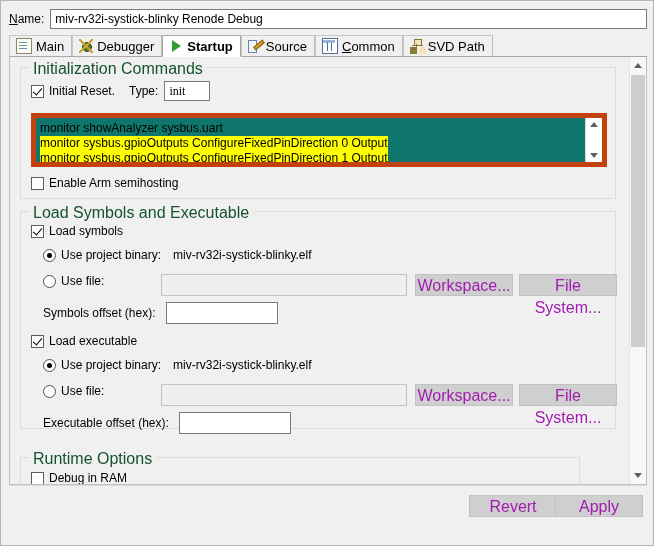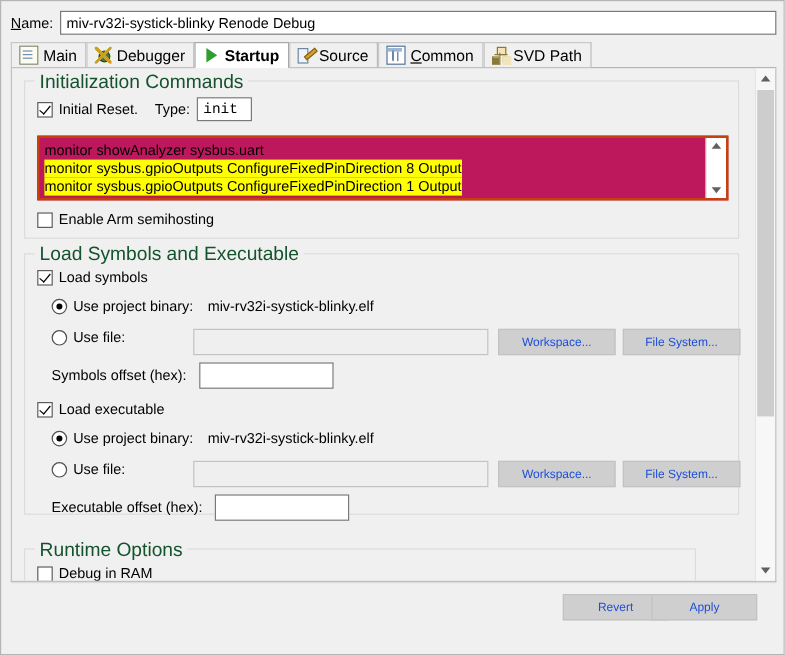--- a/index.html
+++ b/index.html
@@ -211,50 +211,50 @@
     background: #000;
     border-radius: 50%;
   }
 
   .ctl-row { display: flex; align-items: center; }
   .lbl { font-size: 12px; white-space: nowrap; }
 
   .txt {
     border: 1px solid #7a7a7a;
     background: #ffffff;
-    font-family: Liberation Mono, monospace;
+    font-family: Liberation Serif, serif;
     font-size: 12px;
     padding: 0 4px;
     box-sizing: border-box;
     color: #000;
     outline: none;
   }
   .txt.disabled {
     background: #efefef;
     border: 1px solid #c3c3c3;
     color: #9a9a9a;
   }
 
   .btn {
     background: #cfcfcf;
     border: 1px solid #c2c2c2;
     font-family: "Liberation Sans", sans-serif;
-    font-size: 10px;
-    color: #1d4ed8;
+    font-size: 16px;
+    color: #a21caf;
     box-sizing: border-box;
     text-align: center;
     line-height: 22px;
     height: 22px;
   }
 
   
   .cmdbox {
     position: absolute;
-    background: #be185d;
-    border: 2px solid #c2410c;
+    background: #0f766e;
+    border: 5px solid #c2410c;
     box-sizing: border-box;
     overflow: hidden;
   }
   .cmdlines {
     position: absolute;
     left: 0; top: 0; right: 17px; bottom: 0;
     padding: 3px 0 0 4px;
   }
   .cmdline {
     font-family: "Liberation Sans", sans-serif;
@@ -309,21 +309,21 @@
   
   .footer {
     position: absolute;
     left: 8px; top: 484px;
     width: 638px; height: 54px;
   }
   .footer .sep {
     position: absolute; left: 0; top: 0; width: 100%; height: 1px; background: #dcdcdc;
   }
   #btn-revert { position: absolute; right: 90px; top: 10px; width: 88px; }
-  #btn-apply  { position: absolute; right: 16px;  top: 10px; width: 88px; text-align: center; }
+  #btn-apply  { position: absolute; right: 4px;  top: 10px; width: 88px; text-align: center; }
 </style>
 </head>
 <body>
 
 <div class="dialog">
 
   <div class="name-row">
     <span class="name-label"><u>N</u>ame:</span>
     <input class="name-input" type="text" value="miv-rv32i-systick-blinky Renode Debug" style="">
   </div>
@@ -375,21 +375,21 @@
         <div class="ctl-row abs" style="left:10px; top:13px;">
           <span class="cb checked"></span>
           <span class="lbl" style="margin-left:5px;">Initial Reset.</span>
           <span class="lbl" style="margin-left:14px;">Type:</span>
           <input class="txt" style="margin-left: 6px; width: 46px; height: 20px;" type="text" value="init">
         </div>
 
         <div class="cmdbox" style="left:10px; top:45px; width:576px; height:54px;">
           <div class="cmdlines">
             <span class="cmdline">monitor showAnalyzer sysbus.uart</span>
-            <span class="cmdline hl">monitor sysbus.gpioOutputs ConfigureFixedPinDirection 8 Output</span>
+            <span class="cmdline hl">monitor sysbus.gpioOutputs ConfigureFixedPinDirection 0 Output</span>
             <span class="cmdline hl">monitor sysbus.gpioOutputs ConfigureFixedPinDirection 1 Output</span>
           </div>
           <div class="cmd-scroll">
             <span class="arrow arrow-up" style="top:4px;"></span>
             <span class="arrow arrow-down" style="bottom:4px;"></span>
           </div>
         </div>
 
         <div class="ctl-row abs" style="left:10px; top:108px;">
           <span class="cb"></span>

